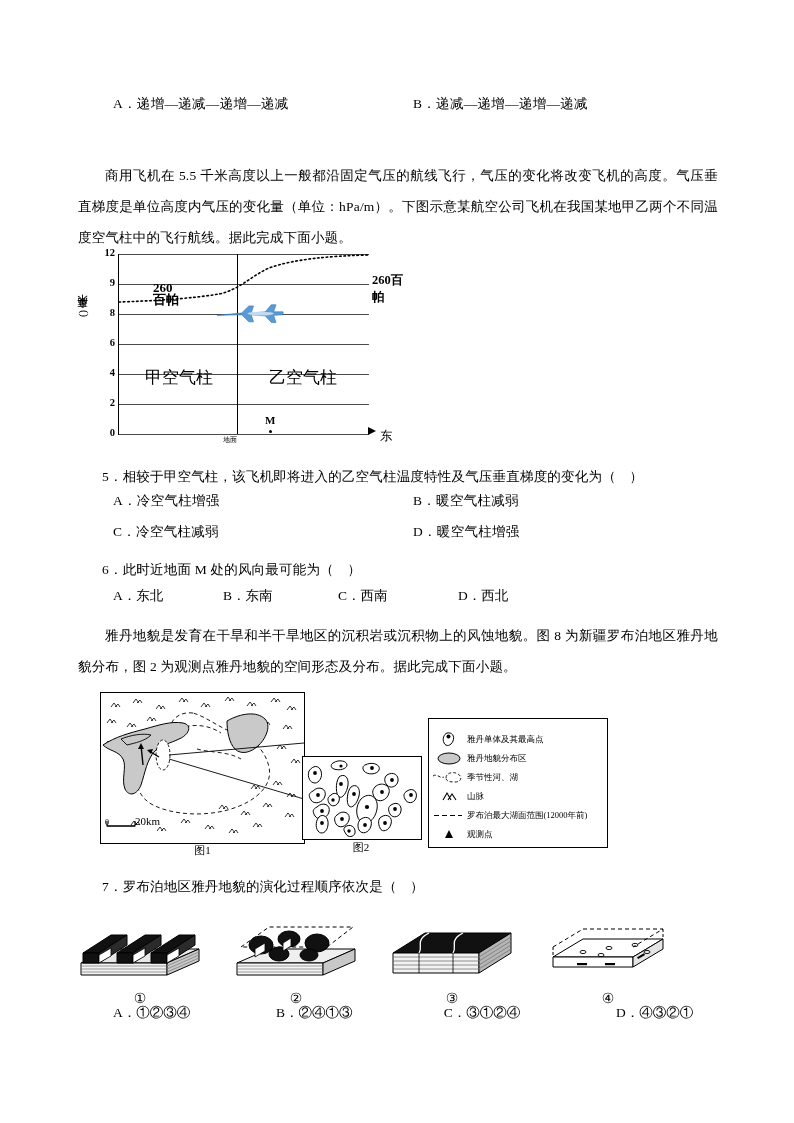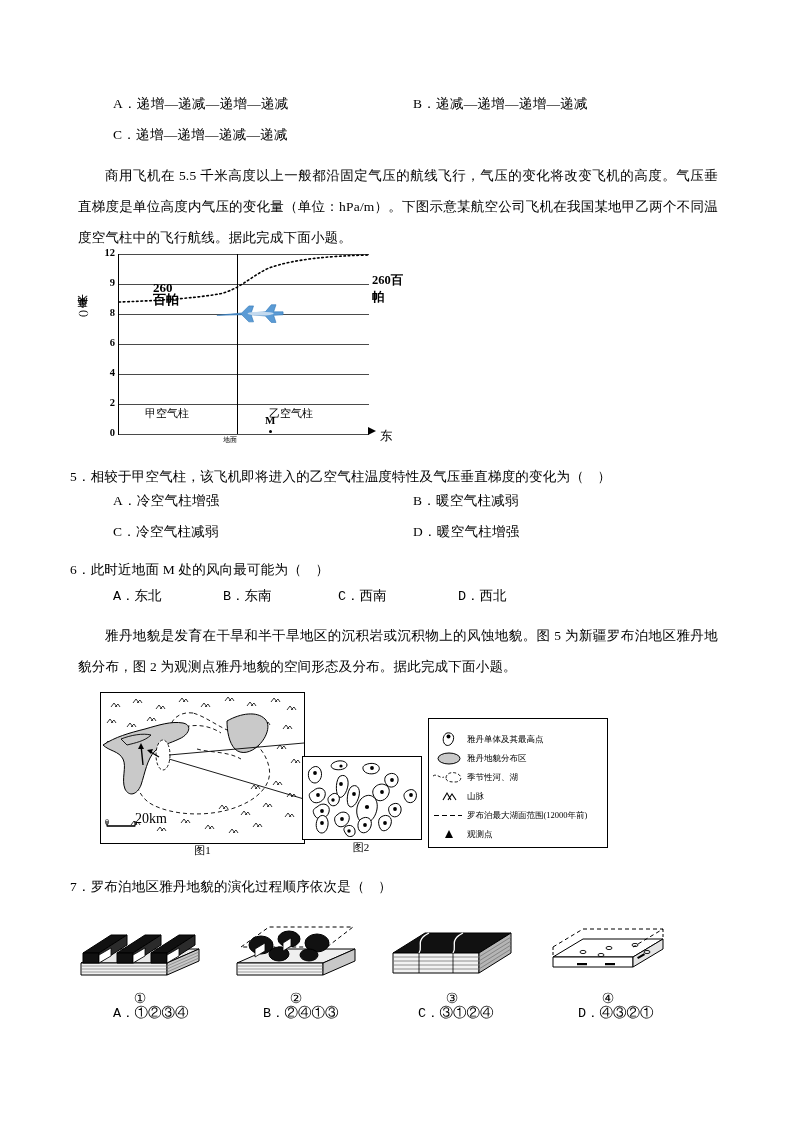--- a/index.html
+++ b/index.html
@@ -10,38 +10,38 @@
   .opt-row{display:flex;margin:0 0 0 0;}
   .opt{font-size:13.5px;letter-spacing:.3px;}
   .opt-a{width:300px;padding-left:35px;}
   .opt-b{width:300px;}
 
   .block{position:absolute;}
 
   .para{font-size:13.5px;line-height:31px;text-align:justify;text-indent:2em;
         letter-spacing:.2px;}
 
-  .qline{font-size:13.5px;line-height:30px;letter-spacing:.2px;}
+  .qline{font-size:13.5px;line-height:30px;letter-spacing:.2px;margin-left:32px;}
 
   .choices4{display:flex;font-size:13.5px;padding-left:35px;}
-  .choices4 span{display:inline-block;font-family:Liberation Mono, monospace;}
+  .choices4 span{display:inline-block;}
 
   
   #airchart{left:78px;top:250px;width:330px;height:200px;}
   .ac-wrap{position:relative;width:330px;height:200px;}
   .ac-ylab{position:absolute;left:-2px;top:60px;width:16px;
            font-size:10.5px;writing-mode:vertical-rl;transform:rotate(180deg);
            letter-spacing:0px;text-align:center;}
   .ac-plot{position:absolute;left:40px;top:4px;width:250px;height:180px;
            border-left:1.6px solid #000;border-bottom:1.6px solid #000;}
   .ac-grid{position:absolute;left:0;right:0;height:0;border-top:1.3px solid #4a4a4a;}
   .ac-tick{position:absolute;left:-22px;width:18px;text-align:right;
            font-size:10.5px;font-weight:bold;transform:translateY(-7px);}
   .ac-mid{position:absolute;top:0;bottom:0;width:0;border-left:1.4px solid #000;}
-  .ac-colname{position:absolute;font-size:11px;margin-top:40px;}
+  .ac-colname{position:absolute;font-size:17px;}
   .ac-axis-arrow{position:absolute;left:290px;bottom:-6px;
       width:0;height:0;border-left:8px solid #000;
       border-top:4.5px solid transparent;border-bottom:4.5px solid transparent;}
   .ac-east{position:absolute;left:302px;bottom:-14px;font-size:12.5px;}
   .ac-ground{position:absolute;font-size:7px;letter-spacing:0;}
   .ac-mlabel{position:absolute;font-size:11px;font-weight:bold;}
   .ac-mdot{position:absolute;width:3px;height:3px;background:#000;border-radius:50%;}
   .ac-p260-left{position:absolute;font-size:13px;font-weight:bold;line-height:12px;margin-left:26px;}
   .ac-p260-right{position:absolute;font-size:12.5px;font-weight:bold;}
   .plane{position:absolute;left:95px;top:46px;width:72px;height:26px;}
@@ -77,21 +77,20 @@
 <div class="page">
 
   <div class="block" style="left:78px;top:95px;width:640px;">
     <div class="opt-row">
       <div class="opt opt-a">A．递增—递减—递增—递减</div>
       <div class="opt opt-b">B．递减—递增—递增—递减</div>
     </div>
   </div>
   <div class="block" style="left:78px;top:126px;width:640px;">
     <div class="opt-row">
-      <div class="opt opt-a">C．递增—递增—递减—递减</div>
     </div>
   </div>
 
   <div class="block para" style="left:78px;top:160px;width:640px;">商用飞机在 5.5 千米高度以上一般都沿固定气压的航线飞行，气压的变化将改变飞机的高度。气压垂直梯度是单位高度内气压的变化量（单位：hPa/m）。下图示意某航空公司飞机在我国某地甲乙两个不同温度空气柱中的飞行航线。据此完成下面小题。</div>
 
   <div class="block" id="airchart">
     <div class="ac-wrap">
 
       <div class="ac-ylab">高度(千米)</div>
 
@@ -162,21 +161,21 @@
   </div>
 
   <div class="block qline" style="left:70px;top:555px;width:660px;">6．此时近地面 M 处的风向最可能为（　）</div>
   <div class="block choices4" style="left:78px;top:587px;width:640px;">
     <span style="width:110px;">A．东北</span>
     <span style="width:115px;">B．东南</span>
     <span style="width:120px;">C．西南</span>
     <span style="width:110px;">D．西北</span>
   </div>
 
-  <div class="block para" style="left:78px;top:620px;width:640px;">雅丹地貌是发育在干旱和半干旱地区的沉积岩或沉积物上的风蚀地貌。图 5 为新疆罗布泊地区雅丹地貌分布，图 2 为观测点雅丹地貌的空间形态及分布。据此完成下面小题。</div>
+  <div class="block para" style="left:78px;top:620px;width:640px;">雅丹地貌是发育在干旱和半干旱地区的沉积岩或沉积物上的风蚀地貌。图 8 为新疆罗布泊地区雅丹地貌分布，图 2 为观测点雅丹地貌的空间形态及分布。据此完成下面小题。</div>
 
   <div class="block" id="fig1">
     <div class="mapbox">
       <svg width="203" height="150" viewBox="0 0 203 150">
         <defs>
           <g id="mtn">
             <path d="M0,4 L3,0 L6,4 M4,4 L7,1 L9,4" fill="none" stroke="#000" stroke-width="0.8"></path>
           </g>
         </defs>
 
@@ -234,21 +233,21 @@
 
         <path d="M68,62 L203,50" stroke="#000" stroke-width="0.9" fill="none"></path>
         <path d="M68,66 L203,106" stroke="#000" stroke-width="0.9" fill="none"></path>
 
         <g>
           <path d="M6,128 L6,133 L34,133 L34,128" fill="none" stroke="#000" stroke-width="1.1"></path>
           <line x1="6" y1="133" x2="34" y2="133" stroke="#000" stroke-width="1.1"></line>
         </g>
       </svg>
       <div style="position:absolute;left:4px;bottom:16px;font-size:8px;">0</div>
-      <div style="position:absolute;left:34px;bottom:16px;font-size:14px;">20km</div>
+      <div style="position:absolute;left:34px;bottom:16px;font-size:11px;">20km</div>
     </div>
     <div class="fig-cap" style="top:151px;left:0;">图1</div>
   </div>
 
   <div class="block" id="fig2">
     <div class="f2box">
       <svg width="118" height="82" viewBox="0 0 118 82">
         <g fill="#fff" stroke="#000" stroke-width="1">
           <path d="M6,14 C10,8 16,8 18,14 C20,20 16,26 12,26 C7,26 4,20 6,14 Z"></path>
           <path d="M30,6 C36,2 44,4 44,8 C44,12 36,14 31,12 C28,11 27,8 30,6 Z"></path>
@@ -469,20 +468,20 @@
         <g fill="#000">
           <rect x="34" y="58" width="10" height="2.2"></rect>
           <rect x="62" y="58" width="10" height="2.2"></rect>
           <rect x="94" y="50" width="8" height="2.2" transform="rotate(-30 98 51)"></rect>
         </g>
       </svg>
       <div class="bnum">④</div>
     </div>
   </div>
 
-  <div class="block choices4" style="left:78px;top:1004px;width:640px;">
+  <div class="block choices4" style="left:78px;top:1004px;width:640px;gap:26px;">
     <span style="width:150px;">A．①②③④</span>
     <span style="width:155px;">B．②④①③</span>
     <span style="width:160px;">C．③①②④</span>
     <span style="width:150px;">D．④③②①</span>
   </div>
 
 </div>
 
 </body></html>

